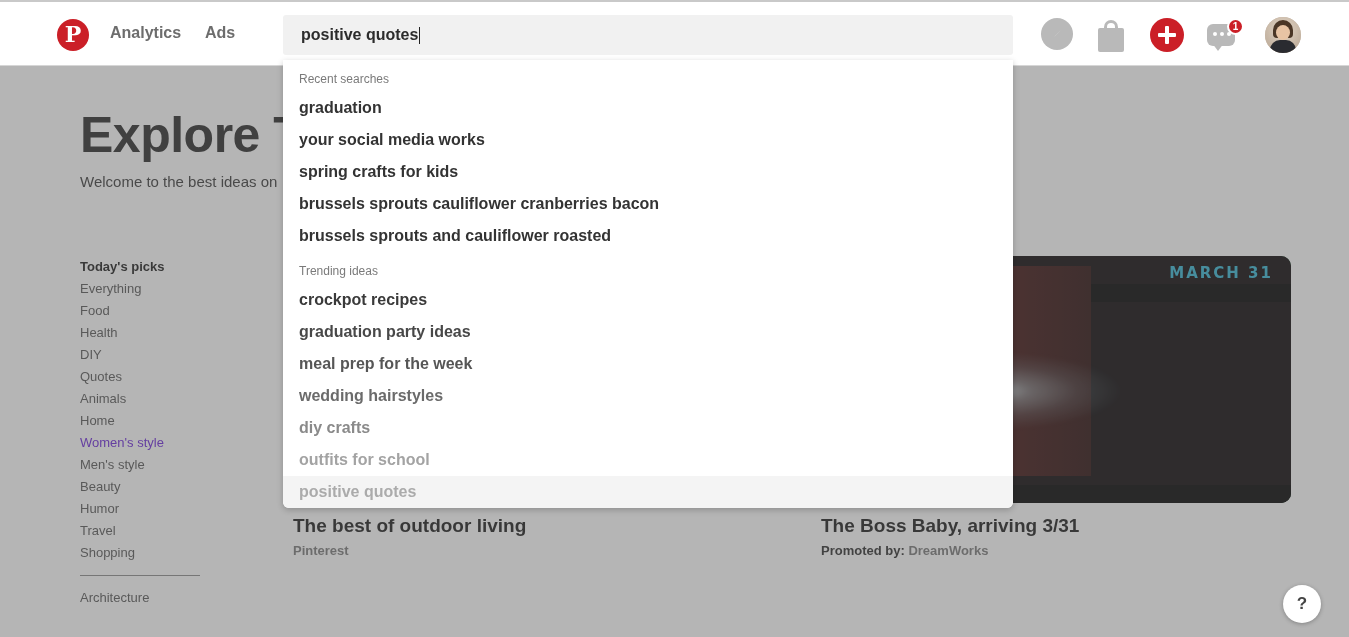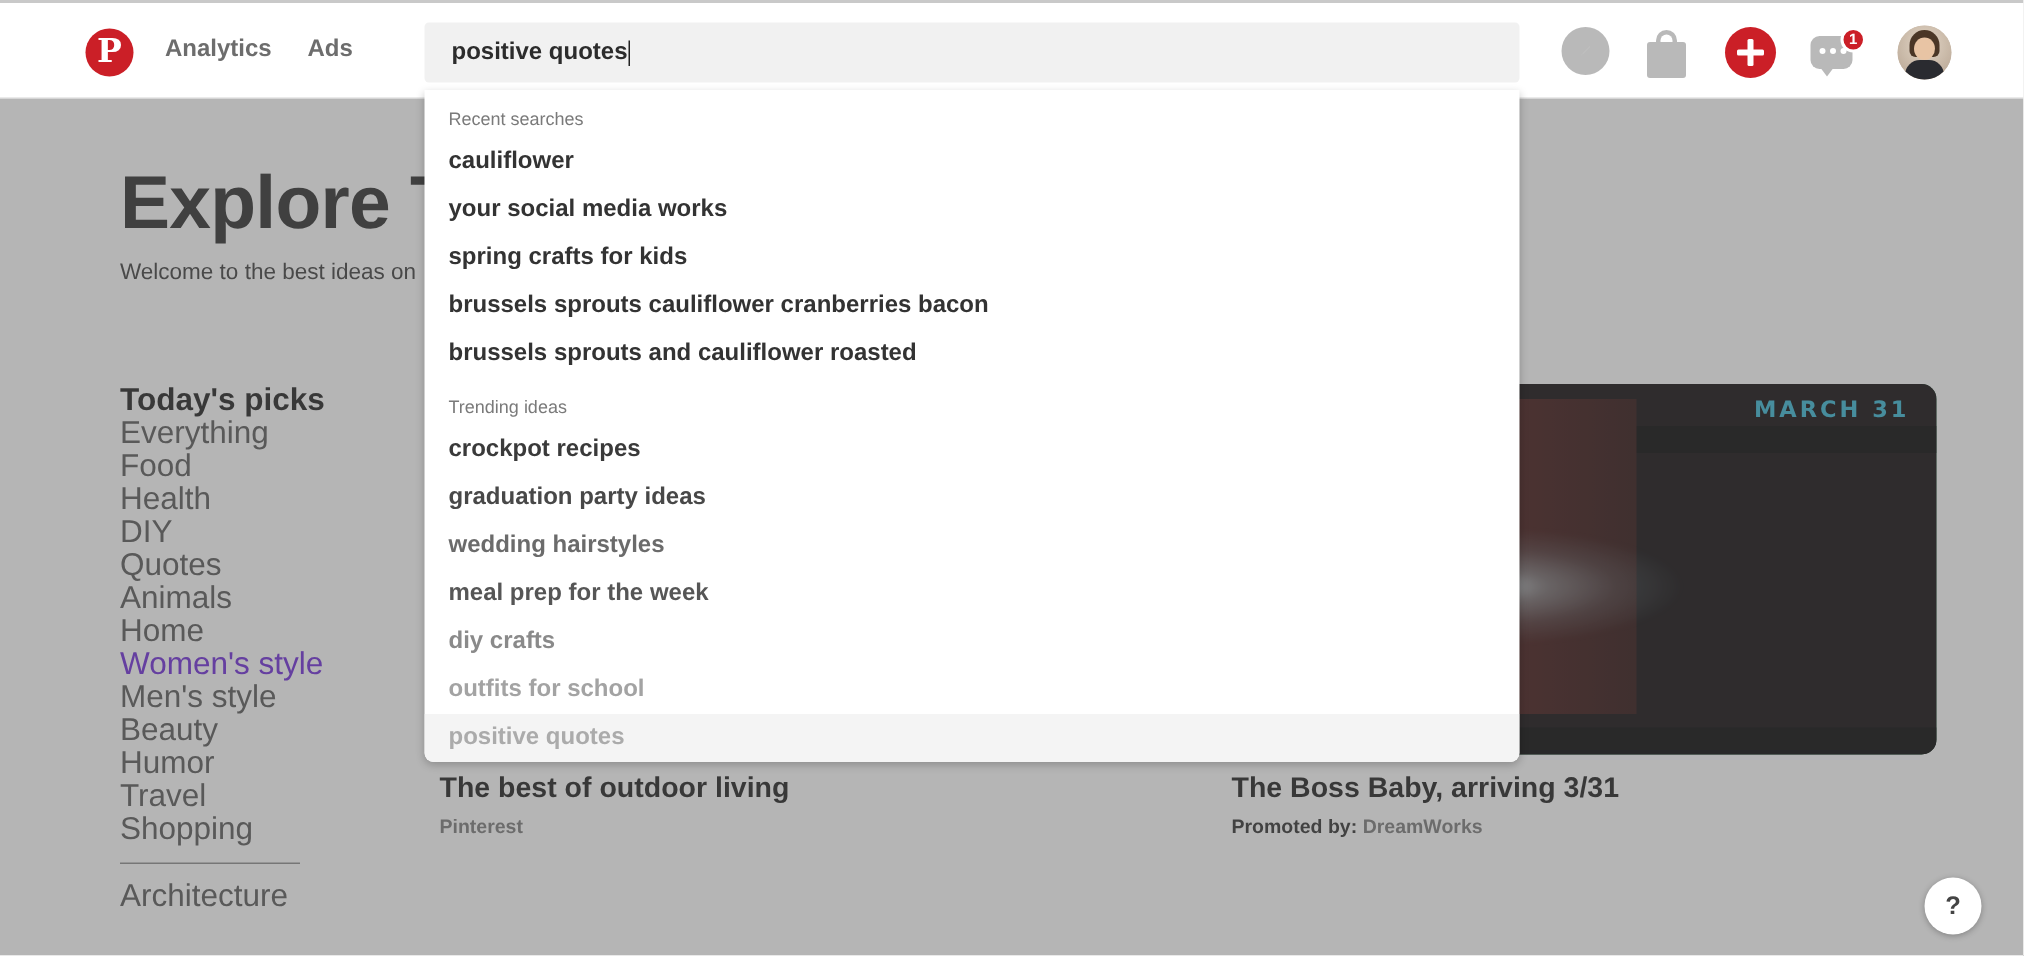--- a/index.html
+++ b/index.html
@@ -45,21 +45,21 @@
     white-space: nowrap;
   }
 
   
   #sidebar {
     position: absolute;
     left: 80px; top: 190px;
     width: 200px;
   }
   .side-item {
-    font-size: 21px;
+    font-size: 13px;
     line-height: 22px;
     color: #585858;
     padding: 0;
     margin-bottom: 0px;
     height: 22px;
     white-space: nowrap;
     cursor: pointer;
   }
   .side-item.active {
     font-weight: bold;
@@ -542,32 +542,32 @@
       <div class="av-hair"></div>
       <div class="av-face"></div>
       <div class="av-body"></div>
     </div>
   </div>
 
   <div id="dropdown">
 
     <div class="sug-heading">Recent searches</div>
 
-    <div class="sug-item">cauliflower</div>
+    <div class="sug-item">graduation</div>
     <div class="sug-item">your social media works</div>
     <div class="sug-item">spring crafts for kids</div>
     <div class="sug-item">brussels sprouts cauliflower cranberries bacon</div>
     <div class="sug-item">brussels sprouts and cauliflower roasted</div>
 
     <div class="sug-heading">Trending ideas</div>
 
     <div class="sug-item" style="color: rgb(58, 58, 58);">crockpot recipes</div>
     <div class="sug-item" style="color: rgb(72, 72, 72);">graduation party ideas</div>
+    <div class="sug-item" style="color: rgb(86, 86, 86);">meal prep for the week</div>
     <div class="sug-item" style="color: rgb(107, 107, 107);">wedding hairstyles</div>
-    <div class="sug-item" style="color: rgb(86, 86, 86);">meal prep for the week</div>
     <div class="sug-item" style="color: rgb(138, 138, 138);">diy crafts</div>
     <div class="sug-item" style="color: rgb(163, 163, 163);">outfits for school</div>
     <div class="sug-item highlight" style="color: rgb(171, 171, 171);">positive quotes</div>
   </div>
 
   <div id="help-btn">?</div>
 
 </div>
 
 </body></html>

